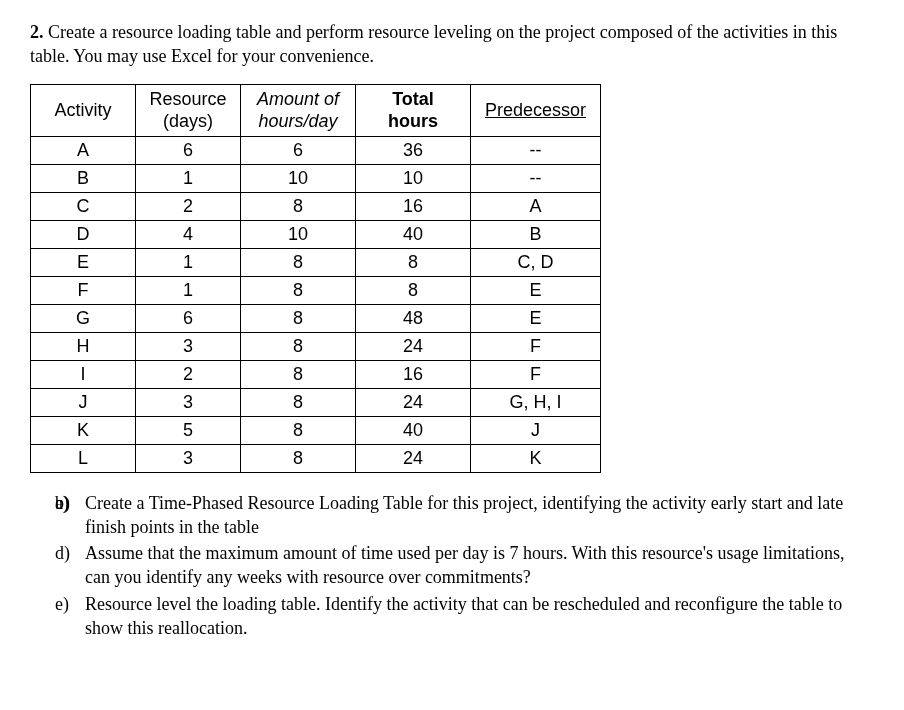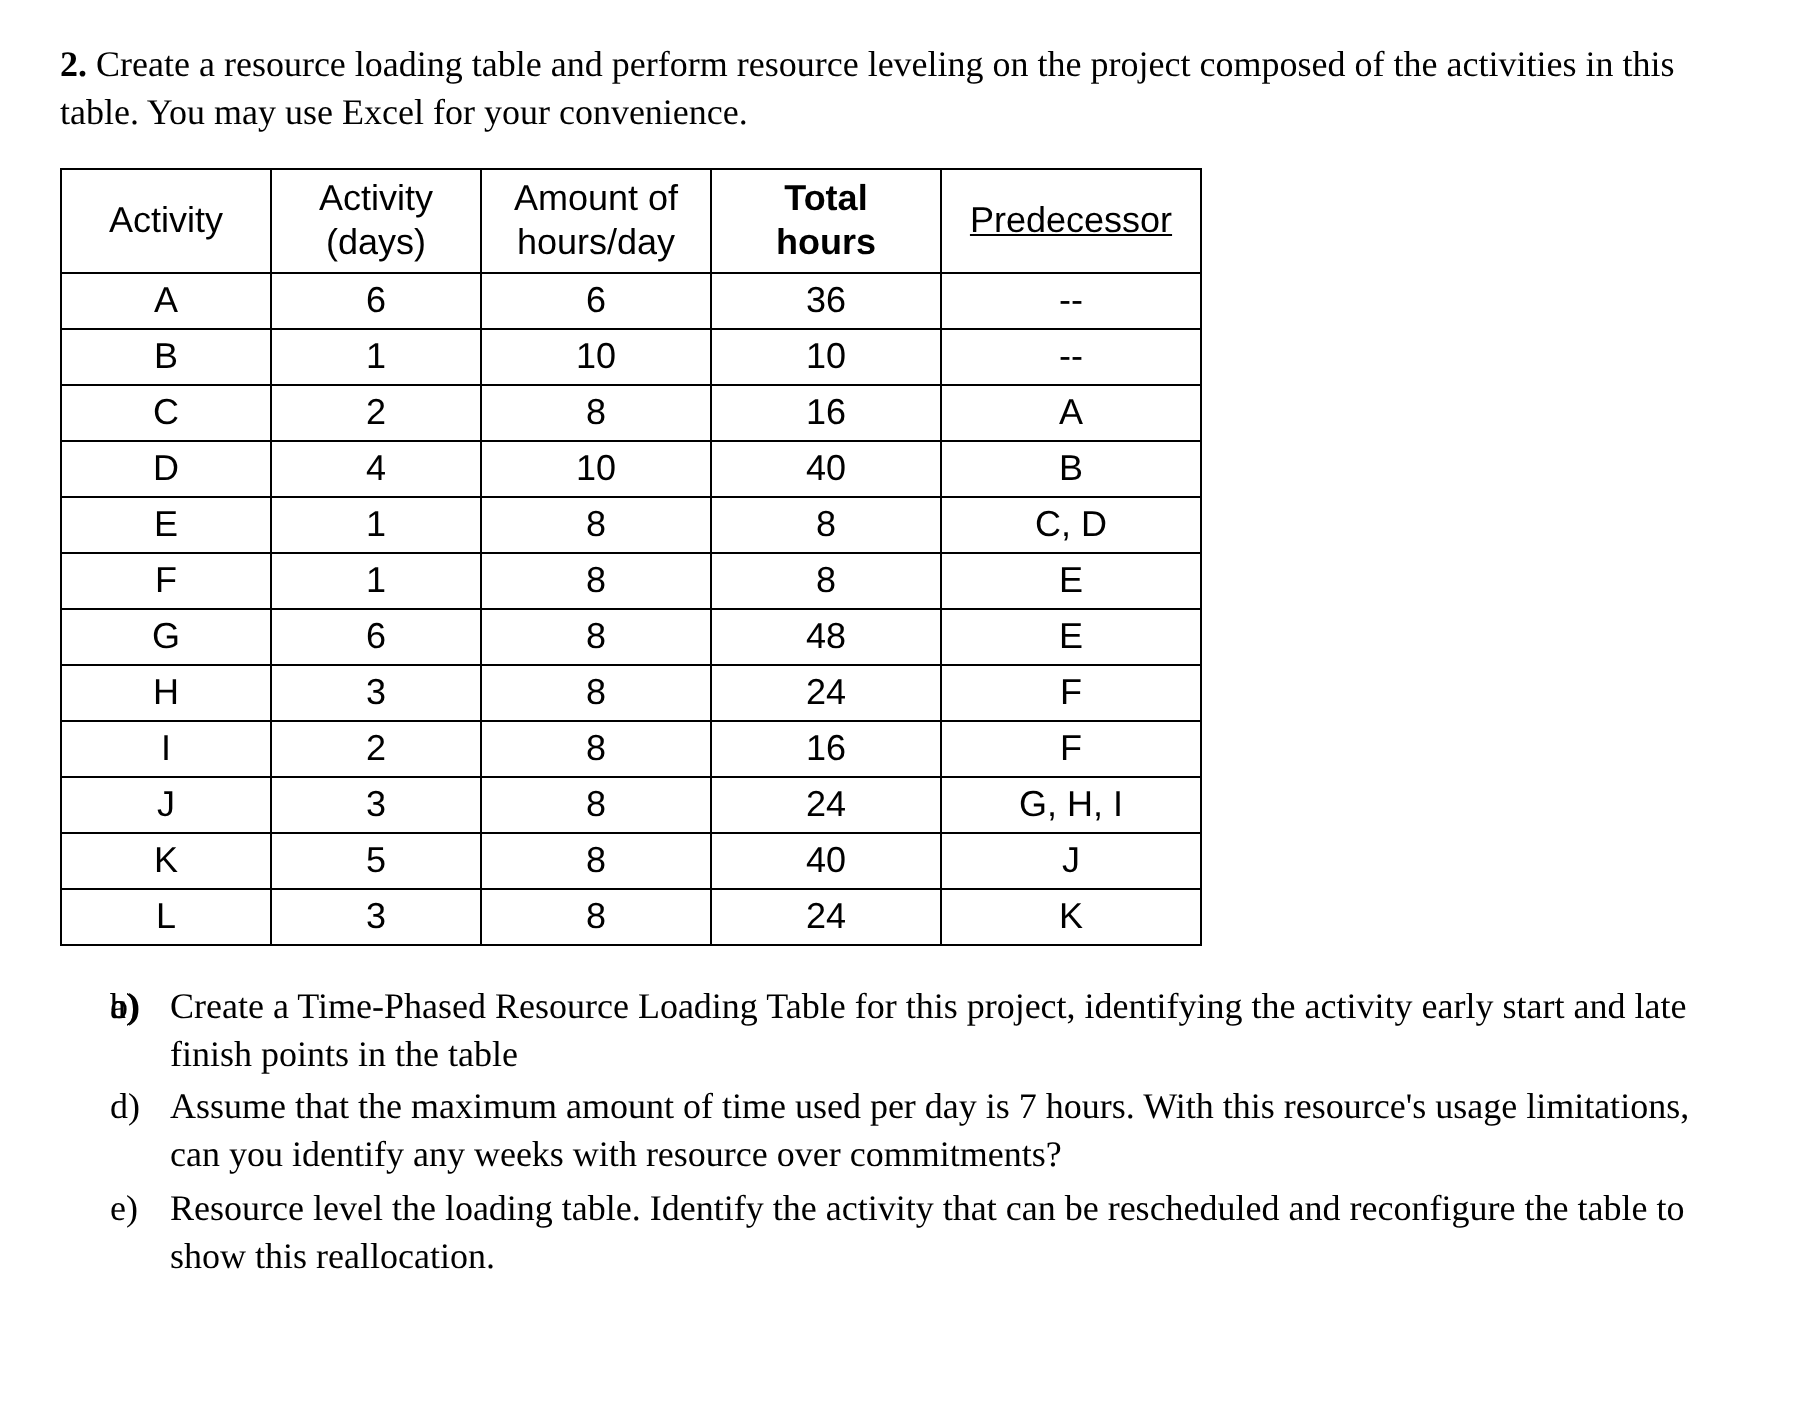--- a/index.html
+++ b/index.html
@@ -38,21 +38,21 @@
       font-size: 18px;
       font-family: Arial, Helvetica, sans-serif;
       font-weight: normal;
     }
     th {
       font-weight: normal;
       line-height: 1.25;
     }
     th.col-activity { width: 105px; }
     th.col-duration { width: 105px; }
-    th.col-amount { width: 115px; }
+    th.col-amount { width: 115px; font-style: italic; }
     th.col-total { width: 115px; font-weight: bold; }
     th.col-pred { width: 130px; text-decoration: underline; }
     .questions {
       padding-left: 55px;
       line-height: 1.35;
     }
     .question-item {
       position: relative;
       margin-bottom: 2px;
     }
@@ -67,21 +67,21 @@
 <div class="problem-intro">
   <span class="problem-number">2.</span>
   <span>Create a resource loading table and perform resource leveling on the project composed of the activities in this table. You may use Excel for your convenience.</span>
 </div>
 
 <div class="table-container">
   <table>
     <thead>
       <tr>
         <th class="col-activity">Activity</th>
-        <th class="col-duration">Activity (days)</th>
+        <th class="col-duration">Resource (days)</th>
         <th class="col-amount">Amount of hours/day</th>
         <th class="col-total">Total hours</th>
         <th class="col-pred">Predecessor</th>
       </tr>
     </thead>
     <tbody id="table-body">
         <tr>
           <td>A</td>
           <td>6</td>
           <td>6</td>

